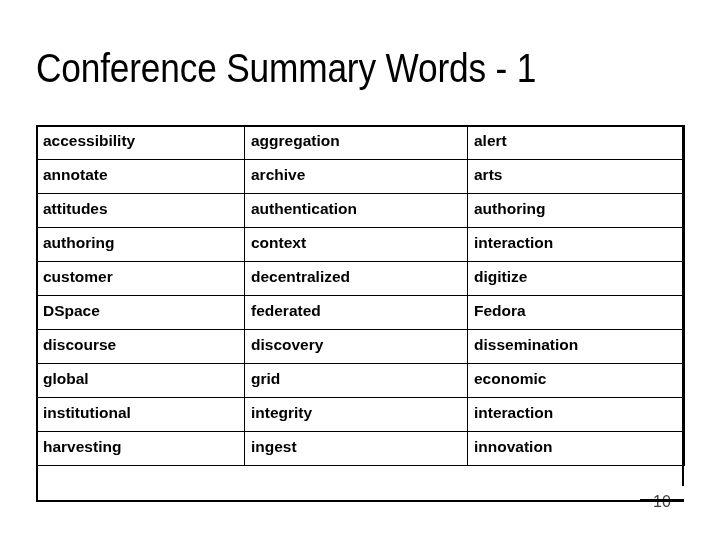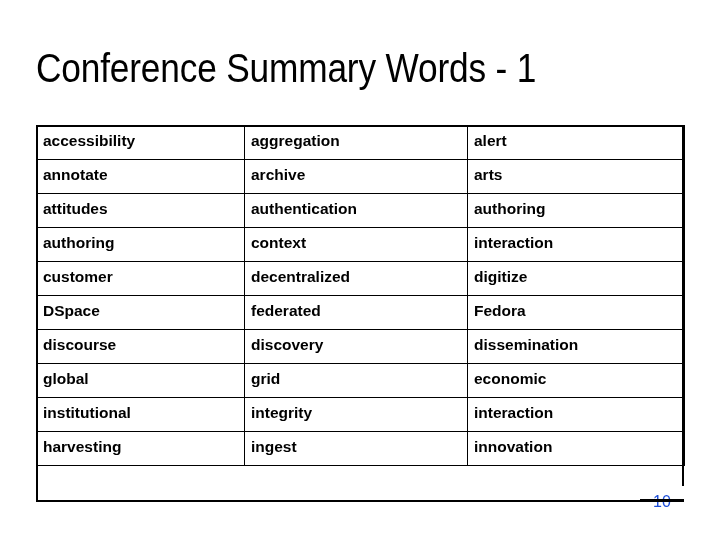--- a/index.html
+++ b/index.html
@@ -77,21 +77,21 @@
     pointer-events: none;
   }
 
   
   #page-number {
     position: absolute;
     left: 653px;
     top: 493px;
     font-size: 16px;
     font-weight: 400;
-    color: #1d4ed8;
+    color: #404040;
     line-height: 18px;
     letter-spacing: 0px;
   }
   
   #page-number-mask {
     position: absolute;
     left: 640px;
     top: 486px;
     width: 60px;
     height: 13px;

